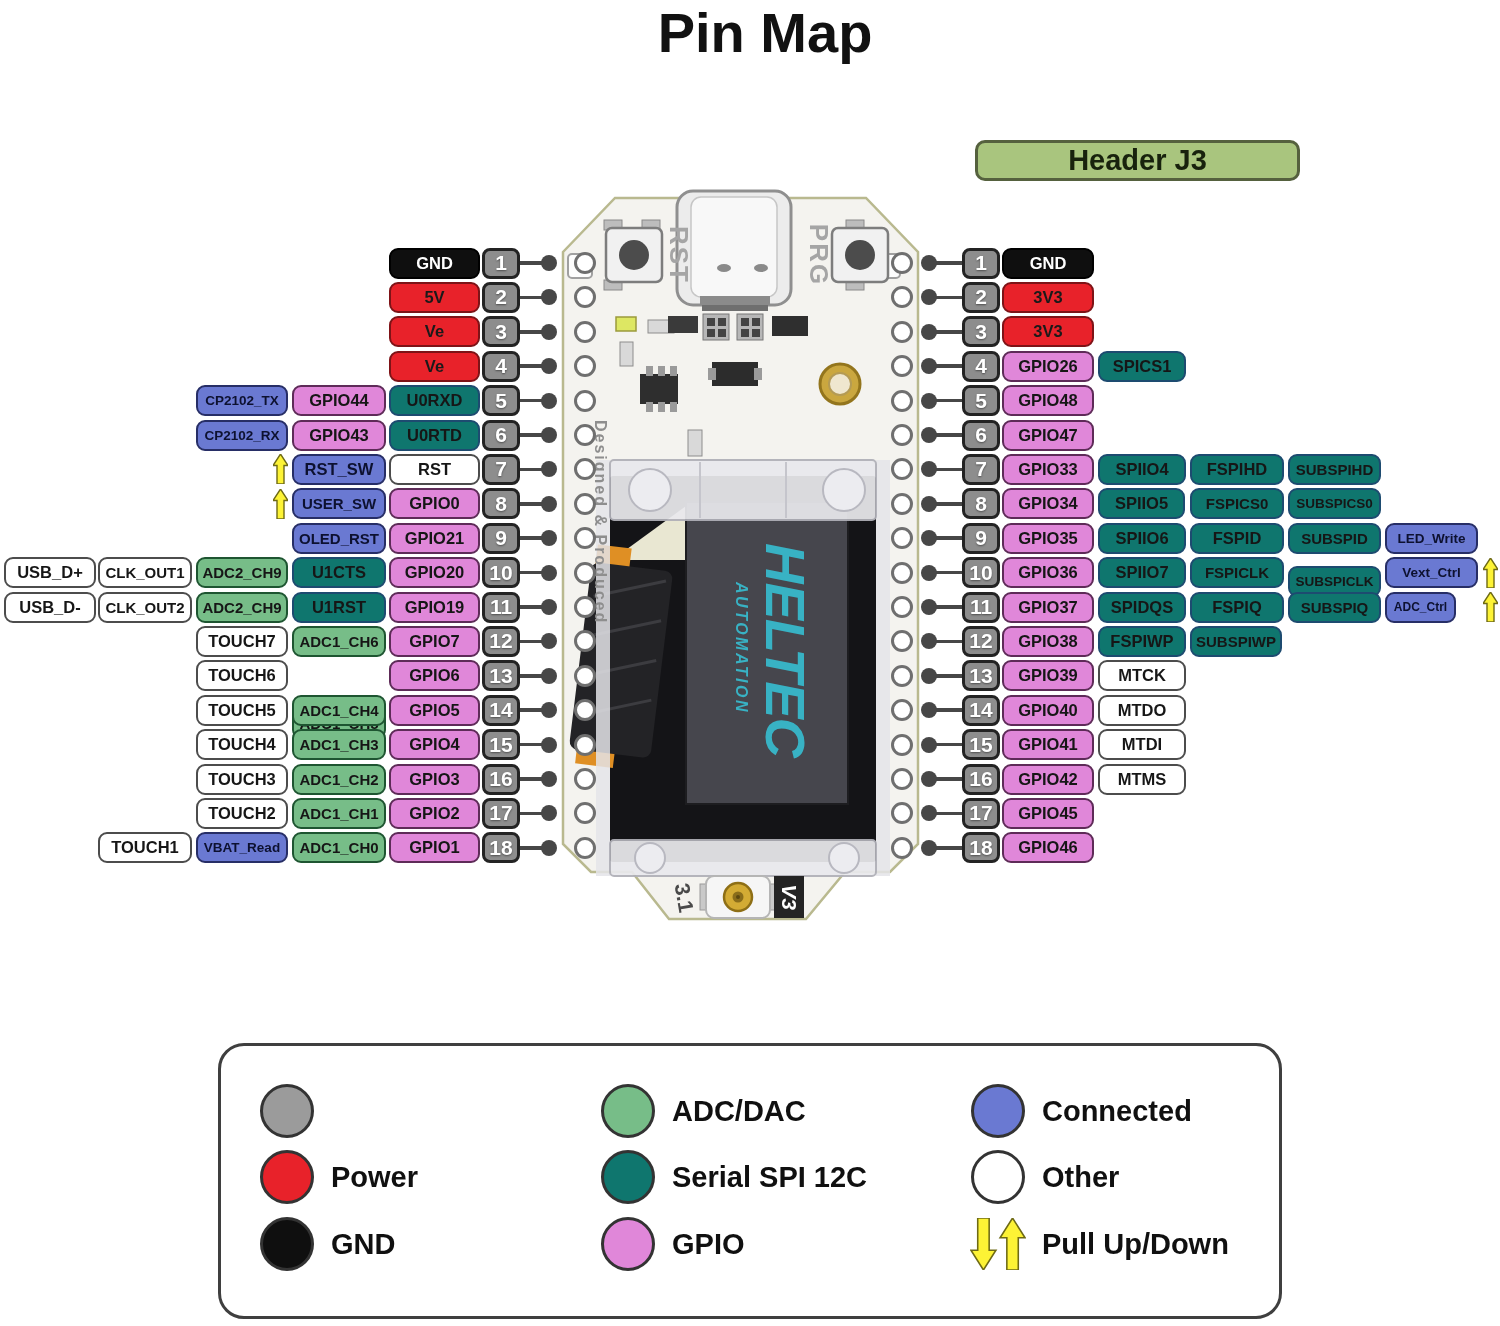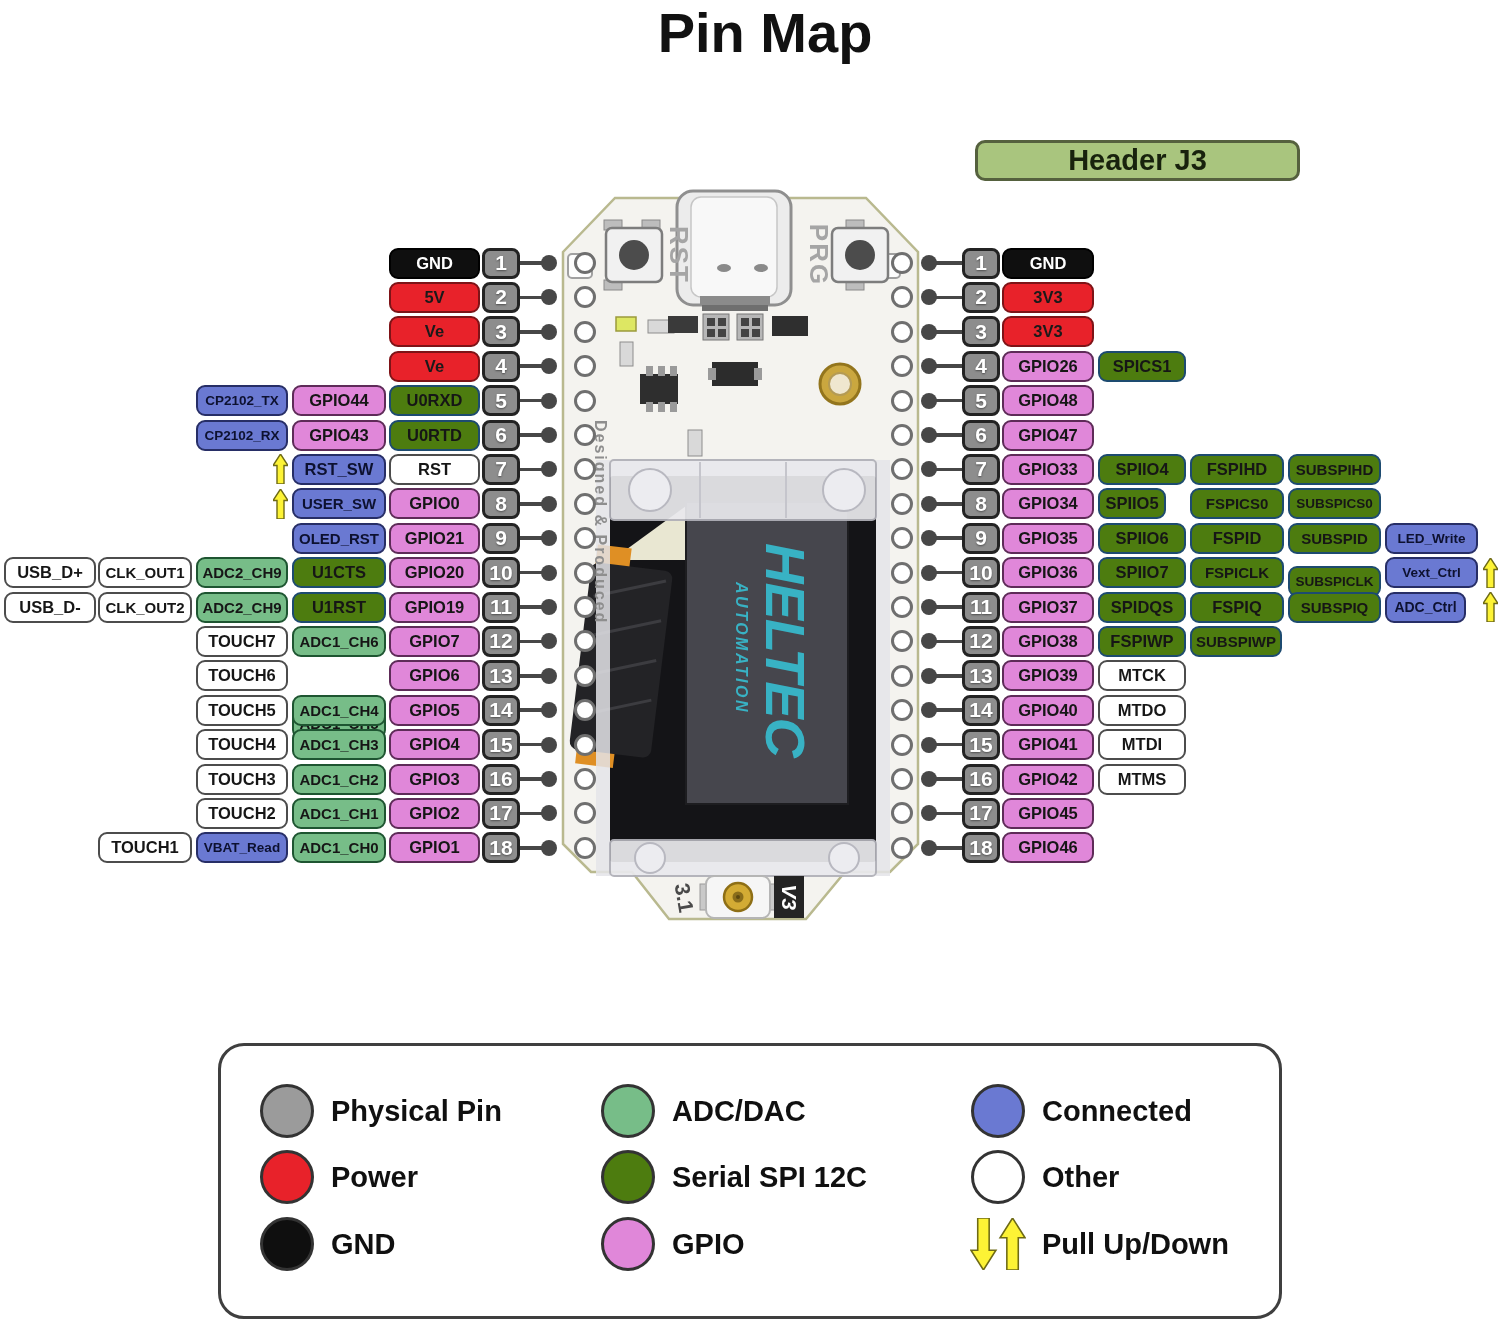--- a/index.html
+++ b/index.html
@@ -11,21 +11,21 @@
           background:#a9c57e;display:flex;align-items:center;justify-content:center;
           font-size:29px;font-weight:bold;color:#18220d;box-sizing:border-box;}
   #hdr-left{left:178px;top:140px;width:330px;}
   #hdr-right{left:975px;top:140px;width:325px;}
   .cell{position:absolute;height:31px;border-radius:9px;border:2.5px solid #444;
         box-sizing:border-box;display:flex;align-items:center;justify-content:center;
         font-weight:bold;color:#161616;white-space:nowrap;}
   .t-gnd{background:#0f0f0f;border-color:#000;color:#fff;}
   .t-power{background:#e8222a;border-color:#7e1317;color:#1a1a1a;}
   .t-gpio{background:#e087d9;border-color:#5e2b58;}
-  .t-serial{background:#4d7c0f;border-color:#1d4b70;}
+  .t-serial{background:#0f766e;border-color:#1d4b70;}
   .t-adc{background:#77bd88;border-color:#1e5531;}
   .t-connected{background:#6a79d2;border-color:#272e66;color:#0d1130;}
   .t-other{background:#ffffff;border-color:#4c4c4c;}
   .t-physical{background:#9b9b9b;border-color:#4a4a4a;}
   .pinbox{position:absolute;width:38px;height:31px;background:#8d8d8d;border:3px solid #232323;
         border-radius:8px;box-sizing:border-box;display:flex;align-items:center;justify-content:center;
         color:#fff;font-size:21px;font-weight:bold;text-shadow:0 1px 2px rgba(0,0,0,.45);}
   .pline{position:absolute;height:3.5px;background:#474747;}
   .pdot{position:absolute;width:16px;height:16px;border-radius:50%;background:#474747;}
   .pad{position:absolute;width:22px;height:22px;border-radius:50%;background:#fff;
@@ -325,21 +325,21 @@
       <div class="pinbox" style="left: 962px; top: 453.9px;">7</div>
       <div class="cell t-gpio" style="left: 1002px; top: 453.9px; width: 92px; font-size: 16.5px;">GPIO33</div>
       <div class="cell t-serial" style="left: 1098px; top: 453.9px; width: 88px; font-size: 16.5px;">SPIIO4</div>
       <div class="cell t-serial" style="left: 1190px; top: 453.9px; width: 94px; font-size: 16.5px;">FSPIHD</div>
       <div class="cell t-serial" style="left: 1288px; top: 453.9px; width: 93px; font-size: 15px;">SUBSPIHD</div>
       <div class="pline" style="left: 929px; top: 502.05px; width: 33px;"></div>
       <div class="pdot" style="left: 921px; top: 495.8px;"></div>
       <div class="pad" style="left: 891px; top: 492.8px;"></div>
       <div class="pinbox" style="left: 962px; top: 488.3px;">8</div>
       <div class="cell t-gpio" style="left: 1002px; top: 488.3px; width: 92px; font-size: 16.5px;">GPIO34</div>
-      <div class="cell t-serial" style="left: 1098px; top: 488.3px; width: 68px; font-size: 16.5px;">SPIIO5</div>
+      <div class="cell t-serial" style="left: 1098px; top: 488.3px; width: 87px; font-size: 16.5px;">SPIIO5</div>
       <div class="cell t-serial" style="left: 1190px; top: 488.3px; width: 94px; font-size: 15px;">FSPICS0</div>
       <div class="cell t-serial" style="left: 1288px; top: 488.3px; width: 93px; font-size: 13.5px;">SUBSPICS0</div>
       <div class="pline" style="left: 929px; top: 536.45px; width: 33px;"></div>
       <div class="pdot" style="left: 921px; top: 530.2px;"></div>
       <div class="pad" style="left: 891px; top: 527.2px;"></div>
       <div class="pinbox" style="left: 962px; top: 522.7px;">9</div>
       <div class="cell t-gpio" style="left: 1002px; top: 522.7px; width: 92px; font-size: 16.5px;">GPIO35</div>
       <div class="cell t-serial" style="left: 1098px; top: 522.7px; width: 88px; font-size: 16.5px;">SPIIO6</div>
       <div class="cell t-serial" style="left: 1190px; top: 522.7px; width: 94px; font-size: 16.5px;">FSPID</div>
       <div class="cell t-serial" style="left: 1288px; top: 522.7px; width: 93px; font-size: 15px;">SUBSPID</div>
@@ -357,21 +357,21 @@
           <polygon points="7.5,0 15,11.5 11,11.5 11,30 4,30 4,11.5 0,11.5" fill="#fdf335" stroke="#6e6a15" stroke-width="1.4"></polygon>
         </svg></div>
       <div class="pline" style="left: 929px; top: 605.25px; width: 33px;"></div>
       <div class="pdot" style="left: 921px; top: 599px;"></div>
       <div class="pad" style="left: 891px; top: 596px;"></div>
       <div class="pinbox" style="left: 962px; top: 591.5px;">11</div>
       <div class="cell t-gpio" style="left: 1002px; top: 591.5px; width: 92px; font-size: 16.5px;">GPIO37</div>
       <div class="cell t-serial" style="left: 1098px; top: 591.5px; width: 88px; font-size: 16.5px;">SPIDQS</div>
       <div class="cell t-serial" style="left: 1190px; top: 591.5px; width: 94px; font-size: 16.5px;">FSPIQ</div>
       <div class="cell t-serial" style="left: 1288px; top: 591.5px; width: 93px; font-size: 15px;">SUBSPIQ</div>
-      <div class="cell t-connected" style="left: 1385px; top: 591.5px; width: 81px; font-size: 14px;">ADC_Ctrl</div>
+      <div class="cell t-connected" style="left: 1385px; top: 591.5px; width: 71px; font-size: 12px;">ADC_Ctrl</div>
       <div class="uparrow" style="left: 1483px; top: 592px;"><svg width="15" height="30" viewBox="0 0 15 30">
           <polygon points="7.5,0 15,11.5 11,11.5 11,30 4,30 4,11.5 0,11.5" fill="#fdf335" stroke="#6e6a15" stroke-width="1.4"></polygon>
         </svg></div>
       <div class="pline" style="left: 929px; top: 639.65px; width: 33px;"></div>
       <div class="pdot" style="left: 921px; top: 633.4px;"></div>
       <div class="pad" style="left: 891px; top: 630.4px;"></div>
       <div class="pinbox" style="left: 962px; top: 625.9px;">12</div>
       <div class="cell t-gpio" style="left: 1002px; top: 625.9px; width: 92px; font-size: 16.5px;">GPIO38</div>
       <div class="cell t-serial" style="left: 1098px; top: 625.9px; width: 88px; font-size: 16.5px;">FSPIWP</div>
       <div class="cell t-serial" style="left: 1190px; top: 625.9px; width: 92px; font-size: 15px;">SUBSPIWP</div>
@@ -405,21 +405,20 @@
       <div class="pinbox" style="left: 962px; top: 797.9px;">17</div>
       <div class="cell t-gpio" style="left: 1002px; top: 797.9px; width: 92px; font-size: 16.5px;">GPIO45</div>
       <div class="pline" style="left: 929px; top: 846.05px; width: 33px;"></div>
       <div class="pdot" style="left: 921px; top: 839.8px;"></div>
       <div class="pad" style="left: 891px; top: 836.8px;"></div>
       <div class="pinbox" style="left: 962px; top: 832.3px;">18</div>
       <div class="cell t-gpio" style="left: 1002px; top: 832.3px; width: 92px; font-size: 16.5px;">GPIO46</div>
     </div>
   <div id="legend">
       <div class="lg-swatch t-physical" style="left: 39px; top: 38px;"></div>
-      <div class="lg-label" style="left: 110px; top: 38px;">Physical Pin</div>
       <div class="lg-swatch t-power" style="left: 39px; top: 104px;"></div>
       <div class="lg-label" style="left: 110px; top: 104px;">Power</div>
       <div class="lg-swatch t-gnd" style="left: 39px; top: 171px;"></div>
       <div class="lg-label" style="left: 110px; top: 171px;">GND</div>
       <div class="lg-swatch t-adc" style="left: 380px; top: 38px;"></div>
       <div class="lg-label" style="left: 451px; top: 38px;">ADC/DAC</div>
       <div class="lg-swatch t-serial" style="left: 380px; top: 104px;"></div>
       <div class="lg-label" style="left: 451px; top: 104px;">Serial SPI 12C</div>
       <div class="lg-swatch t-gpio" style="left: 380px; top: 171px;"></div>
       <div class="lg-label" style="left: 451px; top: 171px;">GPIO</div>

